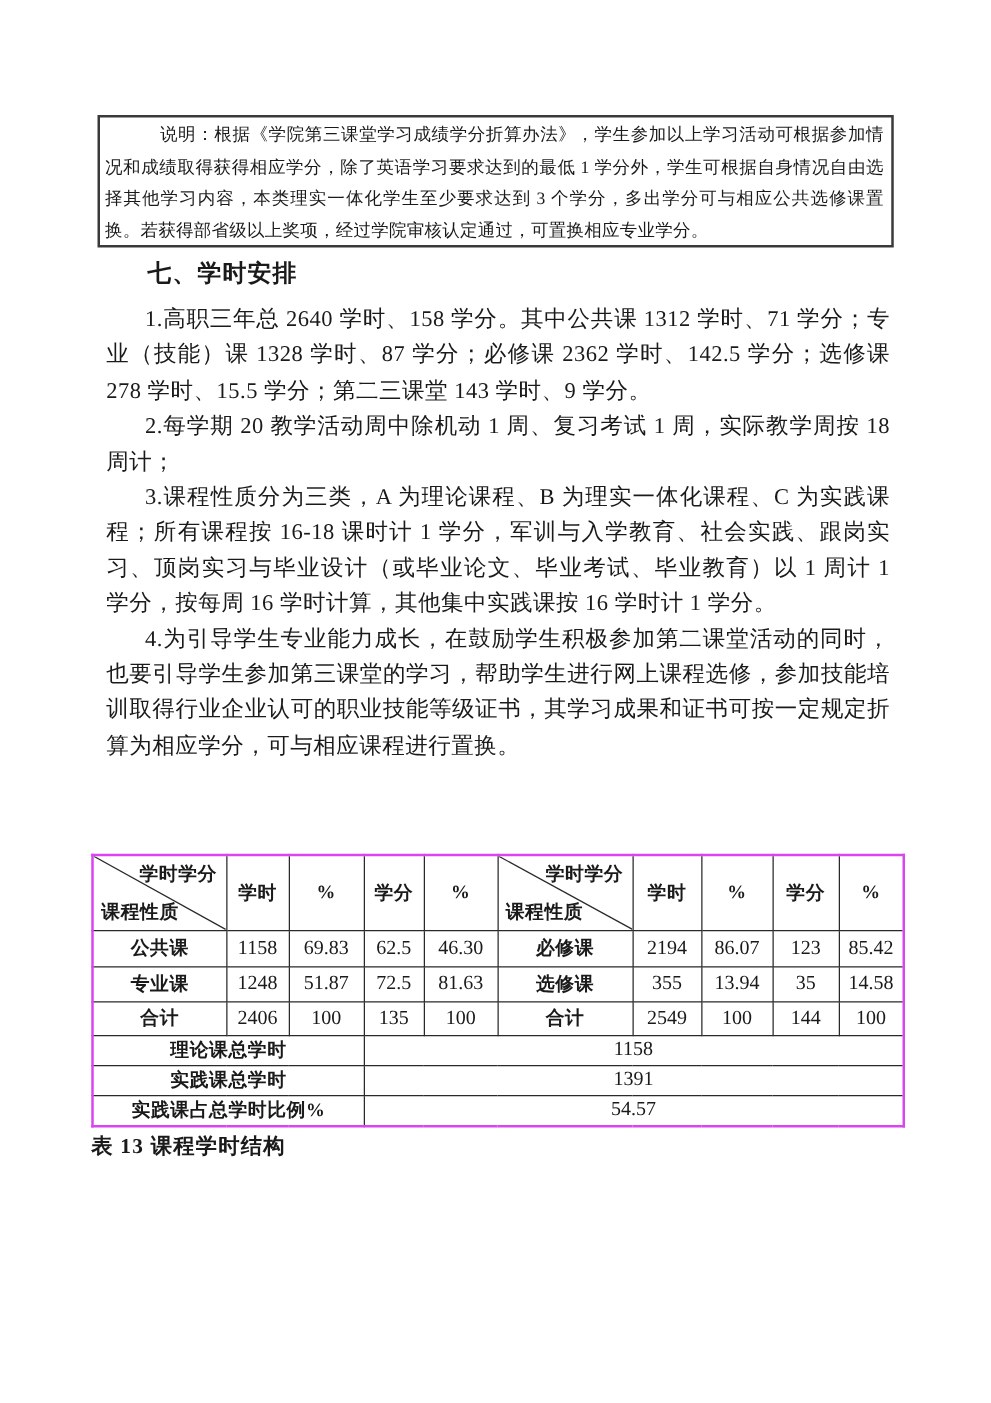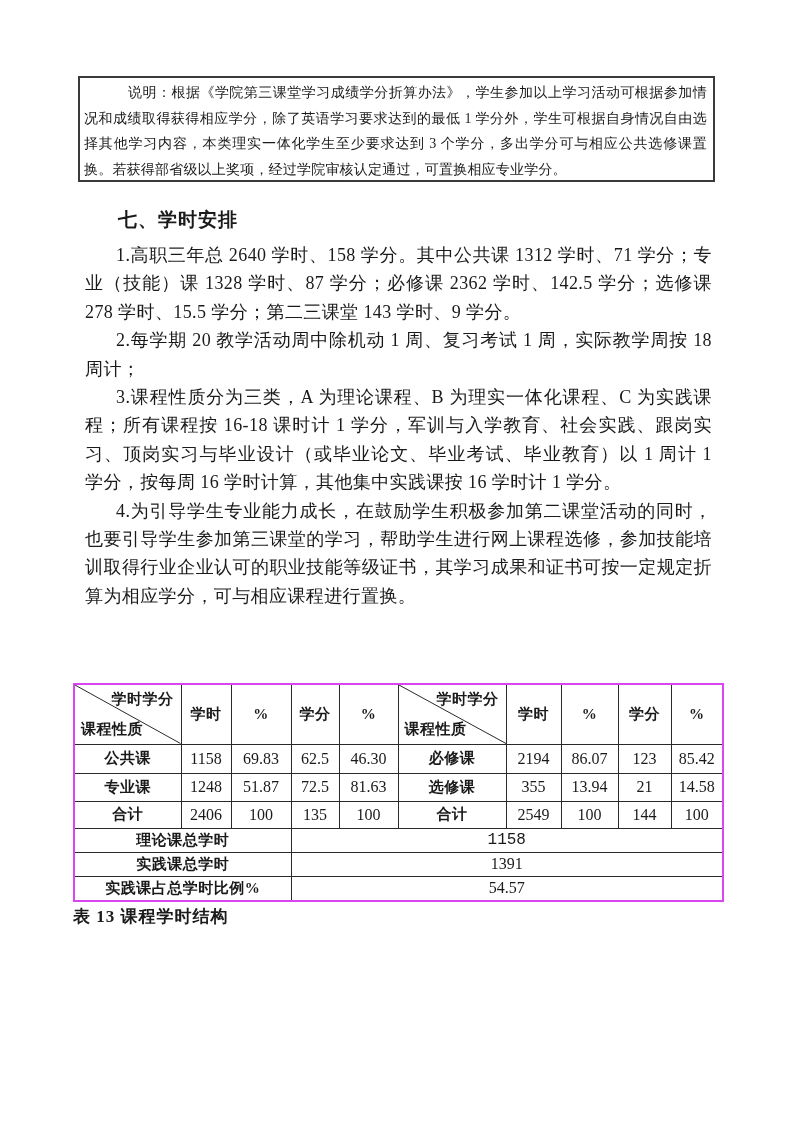--- a/index.html
+++ b/index.html
@@ -6,21 +6,21 @@
   .page{
     position:relative;
     width:793px;height:1122px;
     background:#ffffff;
     color:#1a1a1a;
     font-family:"Liberation Serif","DejaVu Serif",serif;
     overflow:hidden;
   }
   
   .note-box{
-    position:absolute;left:78px;top:76px;width:637px;height:106px;
+    position:absolute;left:78px;top:92px;width:637px;height:106px;
     box-sizing:border-box;border:2px solid #3a3a3a;
     padding:2px 6px 2px 4px;overflow:hidden;
   }
   .note-text{
     font-size:14px;line-height:25.5px;text-align:justify;
     text-indent:44px;letter-spacing:0.2px;
   }
   
   .content{position:absolute;left:85px;top:208px;width:627px;}
   .heading{
@@ -38,21 +38,21 @@
     border:2px solid #d946ef;
   }
   .hours-table td{
     border:1px solid #2a2a2a;text-align:center;vertical-align:middle;
     padding:0;overflow:hidden;
   }
   .row-header{height:60px;}
   .row-d1{height:29px;}
   .row-d2{height:28px;}
   .row-d3{height:27px;}
-  .row-s1{height:24px;font-family:Liberation Mono, monospace;}
+  .row-s1{height:24px;}
   .row-s2{height:24px;}
   .row-s3{height:25px;}
   .lbl{font-weight:bold;font-size:15px;letter-spacing:0.5px;}
   .num{font-size:16px;font-weight:normal;}
   .diag{position:relative;}
   .diag svg{position:absolute;left:0;top:0;width:100%;height:100%;display:block;}
   .diag .tr-label{
     position:absolute;top:5px;right:7px;
     font-size:15px;font-weight:bold;letter-spacing:0.5px;
   }
@@ -138,21 +138,21 @@
 
       <tr class="row-d2">
         <td class="lbl">专业课</td>
         <td class="num">1248</td>
         <td class="num">51.87</td>
         <td class="num">72.5</td>
         <td class="num">81.63</td>
         <td class="lbl">选修课</td>
         <td class="num">355</td>
         <td class="num">13.94</td>
-        <td class="num">21</td>
+        <td class="num">35</td>
         <td class="num">14.58</td>
       </tr>
 
       <tr class="row-d3">
         <td class="lbl">合计</td>
         <td class="num">2406</td>
         <td class="num">100</td>
         <td class="num">135</td>
         <td class="num">100</td>
         <td class="lbl">合计</td>

